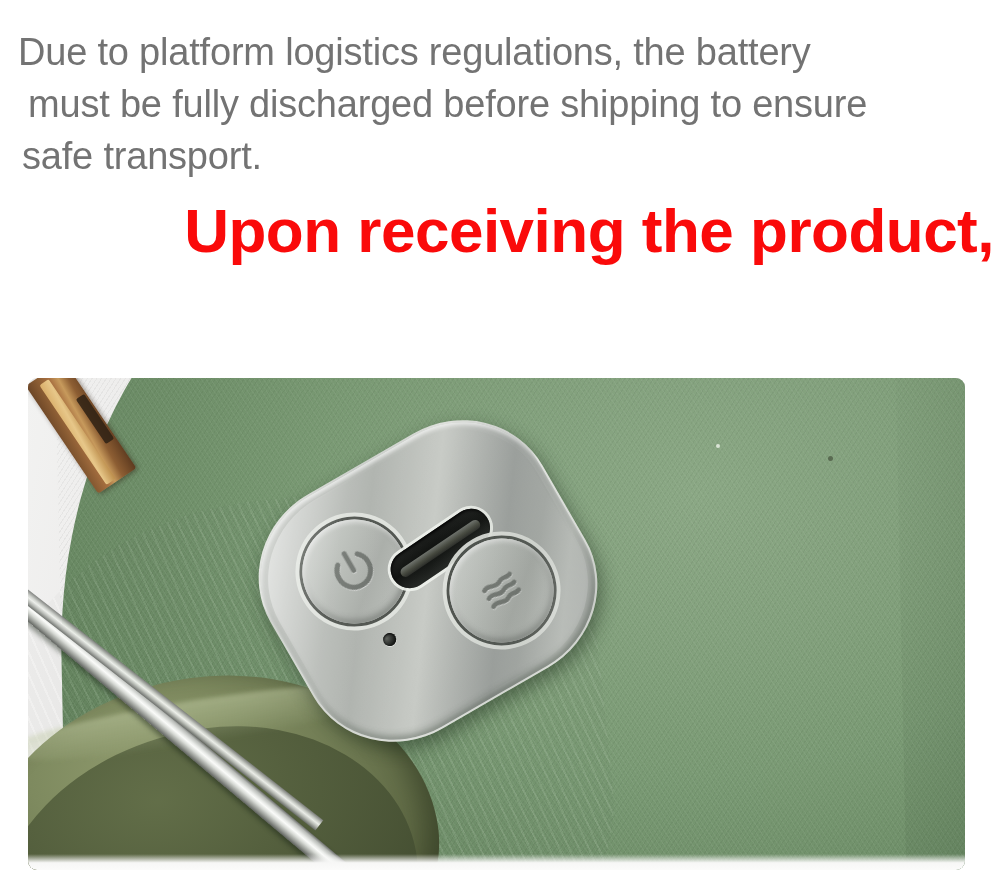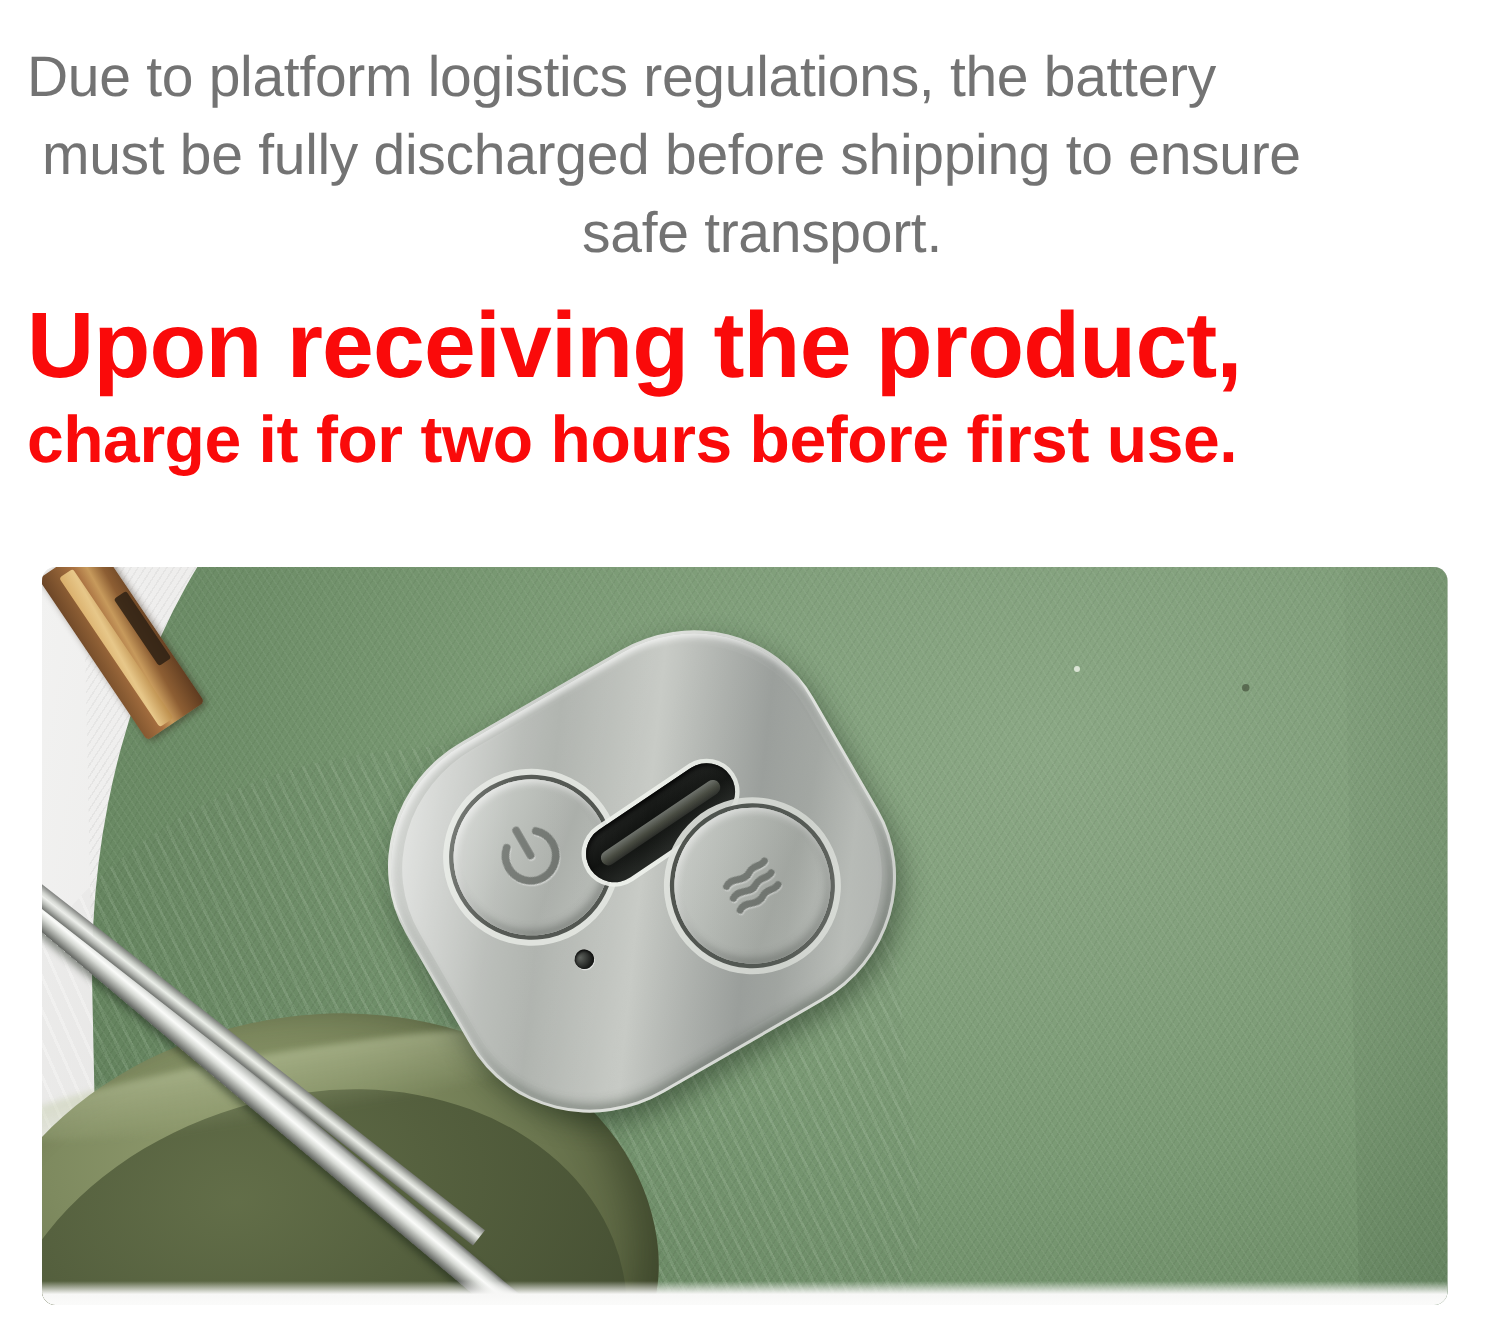--- a/index.html
+++ b/index.html
@@ -32,24 +32,25 @@
     color: #737373;
     font-family: "Liberation Sans", sans-serif;
     font-weight: 400;
     font-size: 38px;
     line-height: 52px;
     letter-spacing: -0.2px;
     white-space: nowrap;
   }
   .notice-para.l1 { padding-left: 12px; }
   .notice-para.l2 { padding-left: 22px; }
-  .notice-para.l3 { padding-left: 16px; text-align: center; }
+  .notice-para.l3 { padding-left: 16px; }
 
   .headline-wrap {
     margin-top: 14px;
+    text-align: right;
   }
 
   .headline-main {
     color: #fa0a0a;
     font-family: "Liberation Sans", sans-serif;
     font-weight: 700;
     font-size: 62px;
     line-height: 70px;
     letter-spacing: -0.5px;
     padding-left: 12px;
@@ -438,21 +439,20 @@
   <div class="notice-block">
 
     <div class="notice-para l1">Due to platform logistics regulations, the battery</div>
 
     <div class="notice-para l2">must be fully discharged before shipping to ensure</div>
 
     <div class="notice-para l3">safe transport.</div>
 
     <div class="headline-wrap">
       <div class="headline-main">Upon receiving the product,</div>
-      <div class="headline-sub">charge it for two hours before first use.</div>
     </div>
   </div>
 
   <div id="photo">
 
     <div class="backdrop"></div>
 
     <div class="body-green">
       <div class="weave"></div>
       <div class="right-shade"></div>

